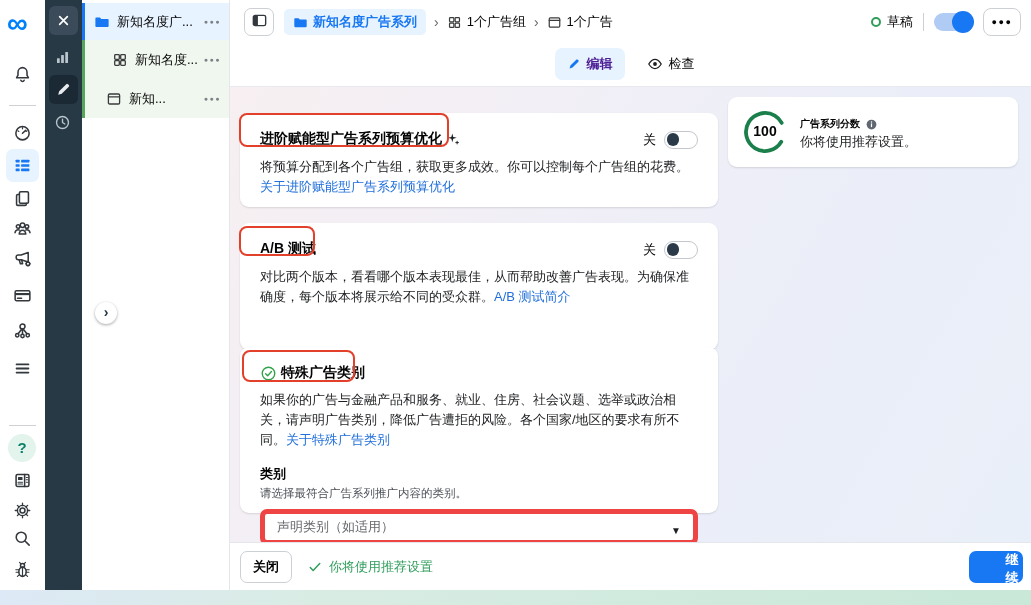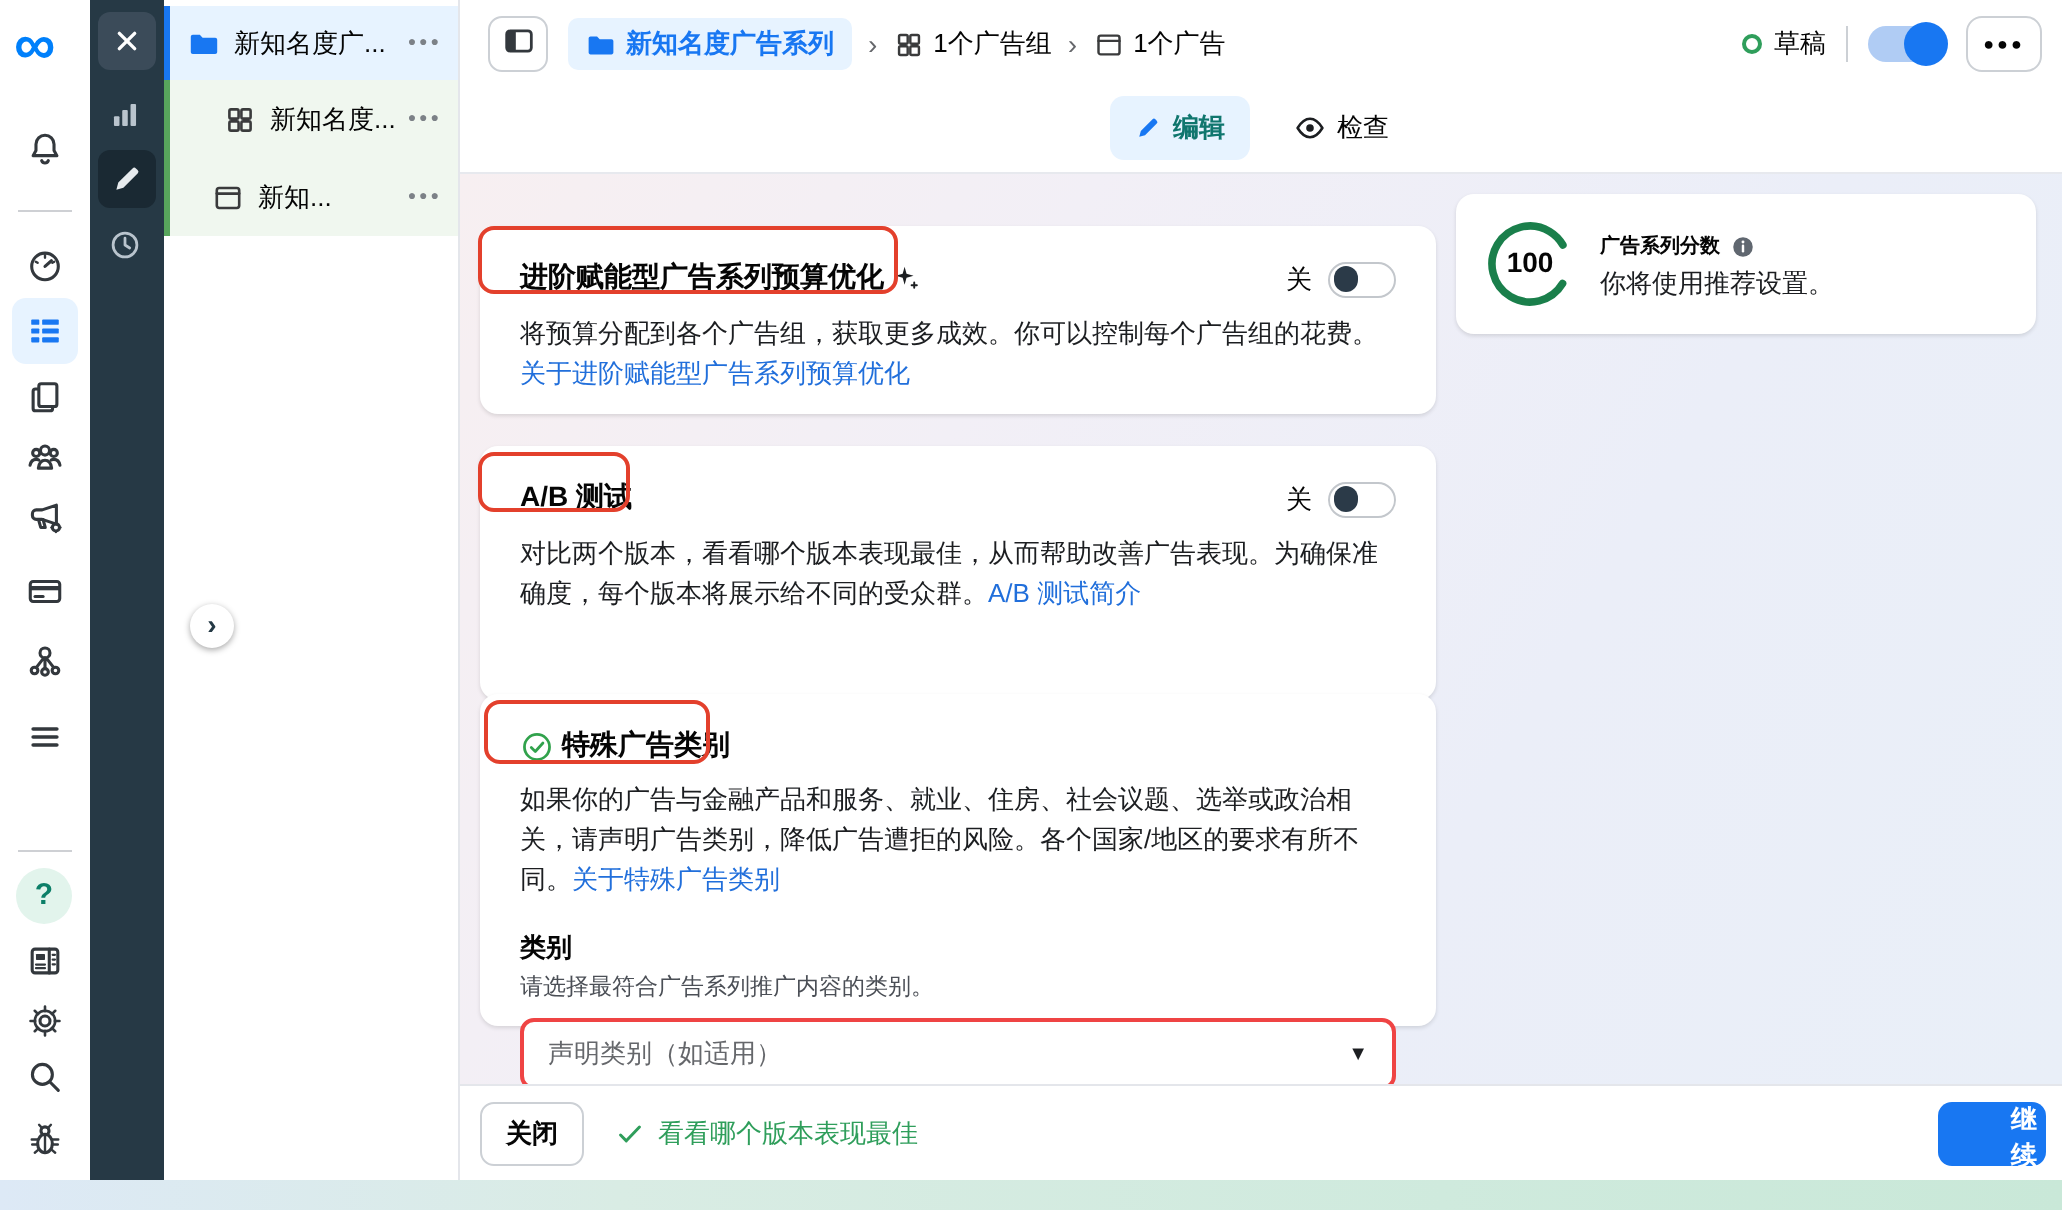--- a/index.html
+++ b/index.html
@@ -65,21 +65,21 @@
   .ring { width:10px; height:10px; border:2px solid #2f9e5b; border-radius:50%; display:inline-block; }
   .vdiv { width:1px; height:18px; background:#ccd0d5; }
   .tog-on { position:relative; width:39px; height:18px; border-radius:9px; background:#b0ccf4; display:inline-block; }
   .tog-on .knob { position:absolute; right:-1px; top:-2px; width:22px; height:22px; border-radius:50%; background:#1877f2; }
   .more-btn { width:38px; height:28px; background:#fff; border:1px solid #ccd0d5; border-radius:8px;
     font-size:9px; letter-spacing:1.5px; color:#050505; text-align:center; line-height:26px; }
   .tabs { position:absolute; left:0; right:0; top:44px; height:40px; display:flex; align-items:center; justify-content:center; gap:10px; }
   .tab { display:inline-flex; align-items:center; gap:6px; font-size:13px; padding:7px 12px; border-radius:7px; color:#050505; }
   .tab .tbic { width:14px; height:14px; }
   .tab .tbic svg { width:100%; height:100%; display:block; }
-  .tab.active { background:#e7f3ff; color:#0f766e; font-weight:bold; }
+  .tab.active { background:#e7f3ff; color:#4c1d95; font-weight:bold; }
 
   
   .scroll { position:absolute; left:0; right:0; top:87px; height:455px;
     background:linear-gradient(120deg,#f7eff1 0%,#f2eff6 30%,#ebeef8 65%,#e9eff8 100%); }
   .card { position:absolute; left:10px; width:478px; background:#fff; border-radius:9px;
     box-shadow:0 1px 2px rgba(0,0,0,.12); padding:17px 20px; }
   .card.c1 { top:26px; height:94px;padding-left:20px; }
   .card.c2 { top:136px; height:127px; }
   .card.c3 { top:260px; height:166px; }
   .card-head { display:flex; align-items:flex-start; justify-content:space-between; }
@@ -89,21 +89,21 @@
   .ic16g { width:17px; height:17px; display:inline-block; color:#31a24c; }
   .ic16g svg { width:100%; height:100%; display:block; }
   .tog-row { display:inline-flex; align-items:center; gap:8px; margin-top:1px; }
   .tog-label { font-size:13px; color:#050505; }
   .tog-off { position:relative; width:34px; height:18px; border-radius:9px; background:#fff; border:1.5px solid #c3c7cc; display:inline-block; }
   .tog-off .knob { position:absolute; left:1.5px; top:1.2px; width:12.5px; height:12.5px; border-radius:50%; background:#2b3a48; }
   .desc { font-size:13px; line-height:1.55; color:#1c1e21; margin-top:8px; }
   .lnk { color:#216fdb; text-decoration:none; cursor:pointer; }
   .field-label { font-size:13px; font-weight:bold; margin-top:15px; }
   .field-help { font-size:11.5px; color:#4b4f56; margin-top:3px; }
-  .selectbox { position:relative; margin-top:8px; height:36px; border:2px solid #ef4444; border-radius:7px;
+  .selectbox { position:relative; margin-top:8px; height:36px; border:5px solid #ef4444; border-radius:7px;
     background:#fff; display:flex; align-items:center; padding:0 30px 0 12px; font-size:13px; color:#65676b; }
   .selectbox .caret { position:absolute; right:12px; top:11px; font-size:10px; color:#1c1e21; }
 
   
   .score-card { position:absolute; left:498px; top:10px; width:290px; height:70px; background:#fff; border-radius:9px;
     box-shadow:0 1px 2px rgba(0,0,0,.12); display:flex; align-items:center; padding:0 14px; gap:12px; }
   .gauge { position:relative; width:46px; height:46px; flex:0 0 46px; }
   .gauge svg { width:100%; height:100%; display:block; }
   .gauge .gval { position:absolute; left:0; right:0; top:14px; text-align:center; font-size:14px; font-weight:bold; color:#050505; }
   .score-txt .st { font-size:10px; font-weight:bold; display:inline-flex; align-items:flex-end; gap:5px; }
@@ -471,21 +471,21 @@
     </section>
 
     <footer class="footer">
       <button class="close-btn">关闭</button>
       <span class="saved">
         <span class="ckm">
             <svg viewBox="0 0 16 16" fill="none" stroke="currentColor" stroke-width="1.3" stroke-linecap="round" stroke-linejoin="round">
               <path d="M2.6 8.6l3.3 3.3L13.4 4" stroke-width="1.7"></path>
             </svg>
           </span>
-        <span>看看哪个版本表现最佳</span>
+        <span>你将使用推荐设置</span>
       </span>
       <button class="continue-btn">继续</button>
     </footer>
   </main>
 
   <div class="anno a1"></div>
   <div class="anno a2"></div>
   <div class="anno a3"></div>
 
   <div class="bottom-strip"></div>

